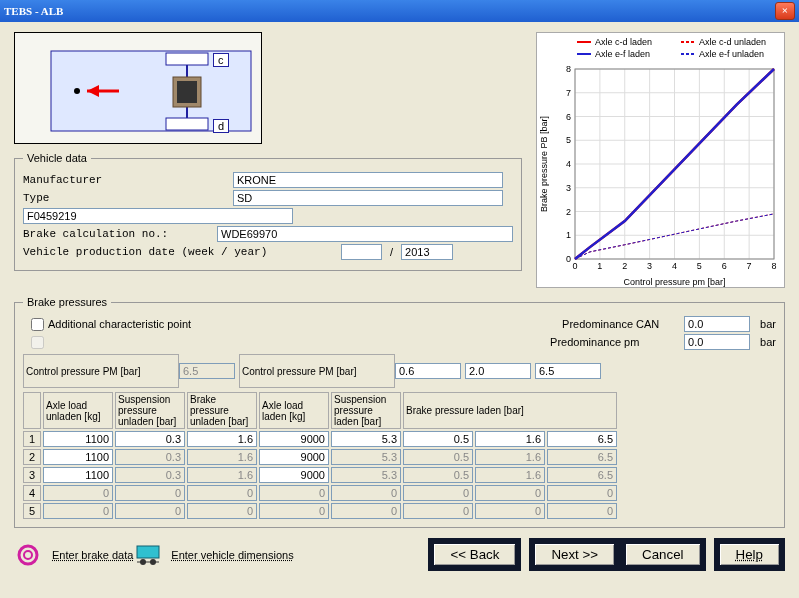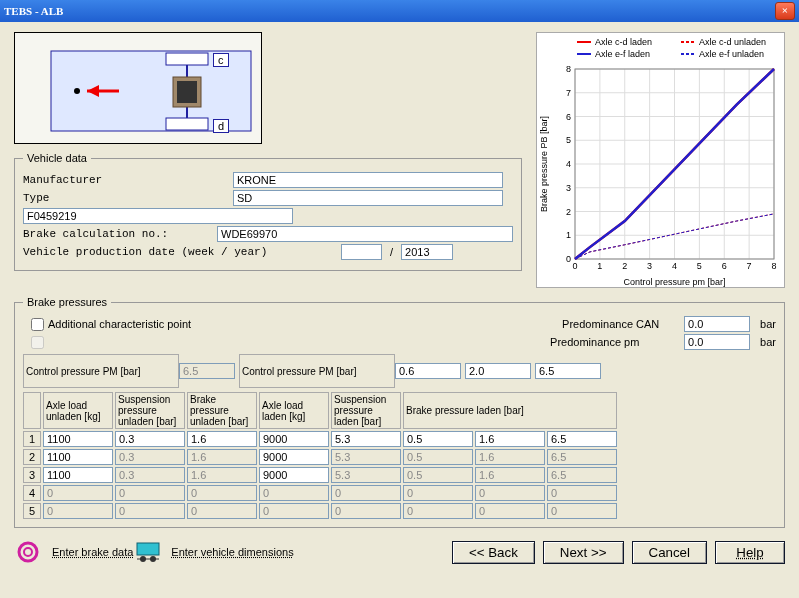--- a/index.html
+++ b/index.html
@@ -70,30 +70,30 @@
 .table { display: grid; grid-template-columns: 18px 70px 70px 70px 70px 70px 70px 70px 70px; gap: 2px; }
 .th {
   font-size: 10px;
   background: #ece9d8;
   border: 1px solid #aaa;
   padding: 1px 2px;
   min-height: 34px;
   display: flex; align-items: center;
 }
 .rn { text-align: center; border: 1px solid #aaa; display:flex;align-items:center;justify-content:center; }
-.table input { width: 100%; }
+.table input { width: 100%; text-align: right; }
 .dis { background: #ece9d8; color: #888; }
 
 .bottom { display: flex; align-items: center; justify-content: flex-start; margin-top: 10px; }
 .icon-btn { display: flex; align-items: center; gap: 8px; }
 .btn {
   min-width: 70px;
   padding: 3px 16px;
   background: #ece9d8;
-  border: 1px solid #0f172a;
+  border: 6px solid #0f172a;
   box-shadow: inset 1px 1px 0 #fff, inset -1px -1px 0 #999;
   cursor: pointer;
 }
 .dotted { text-decoration: underline dotted; }
 </style>
 </head>
 <body>
 
 <div class="titlebar">
   <span>TEBS - ALB</span>
@@ -304,16 +304,16 @@
           <rect x="4" y="5" width="22" height="12" fill="#30c0d0" stroke="#106070"></rect>
           <circle cx="10" cy="21" r="3" fill="#333"></circle>
           <circle cx="20" cy="21" r="3" fill="#333"></circle>
           <line x1="4" y1="21" x2="26" y2="21" stroke="#333"></line>
         </svg>
       <span class="dotted">Enter vehicle dimensions</span>
     </div>
     <div style="flex:1"></div>
     <button class="btn">&lt;&lt; Back</button>
     <button class="btn" style="margin-left:8px">Next &gt;&gt;</button>
-    <button class="btn" style="margin-left:8px">Cancel</button>
+    <button class="btn" style="">Cancel</button>
     <button class="btn" style="margin-left:8px"><span class="dotted">Help</span></button>
   </div>
 </div>
 
 </body></html>

